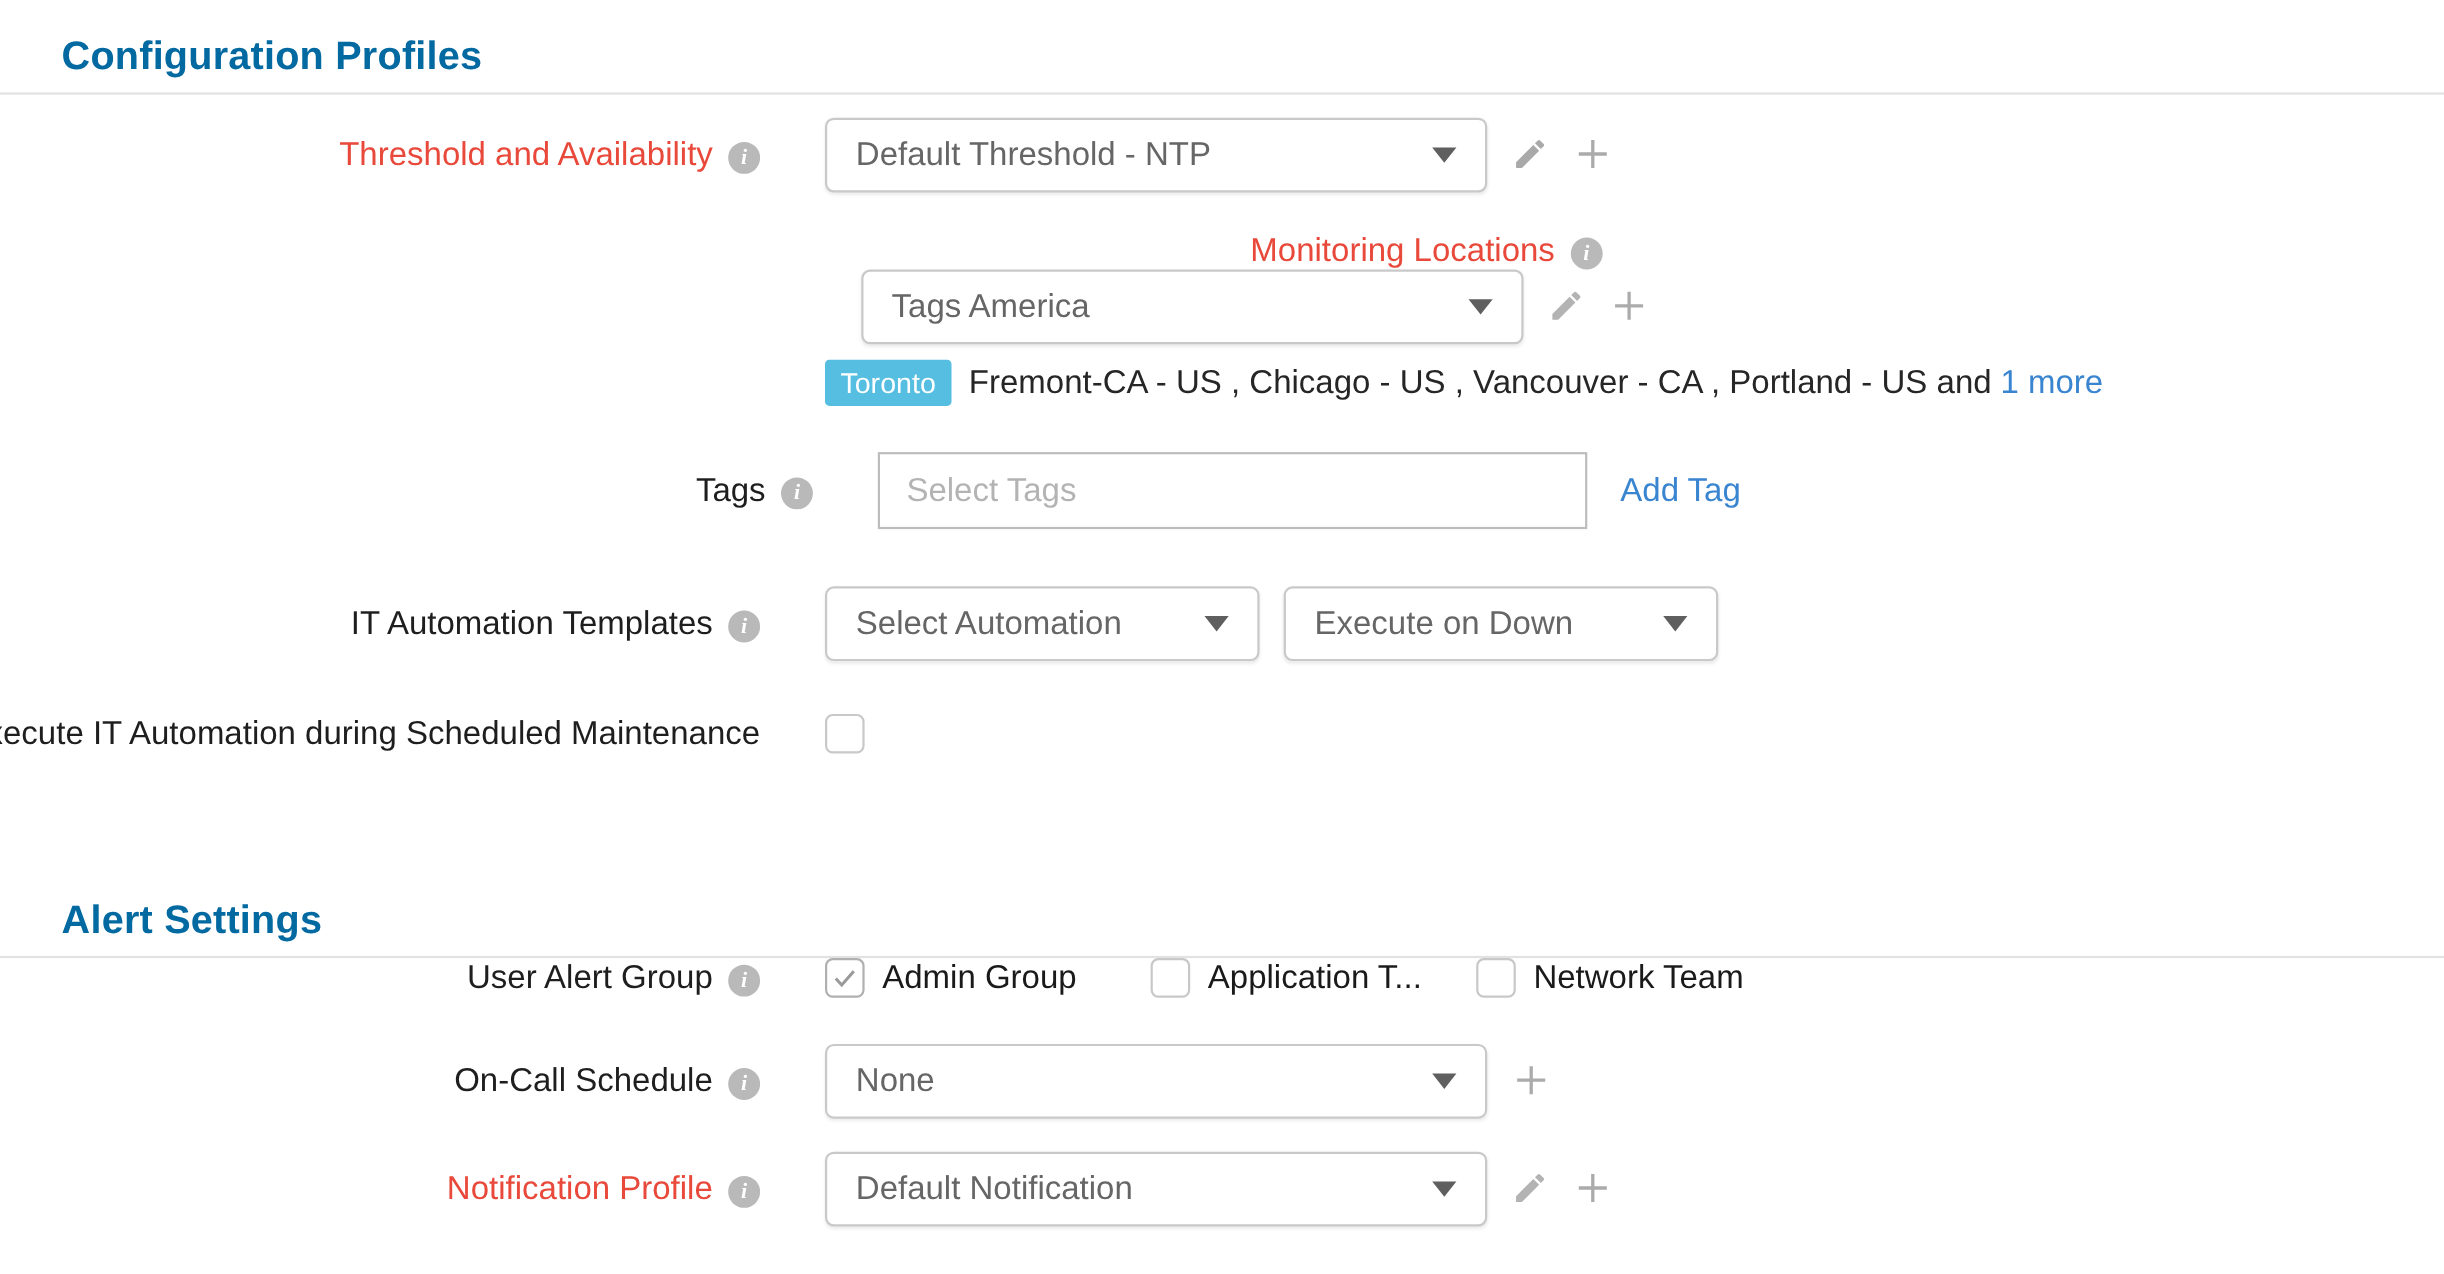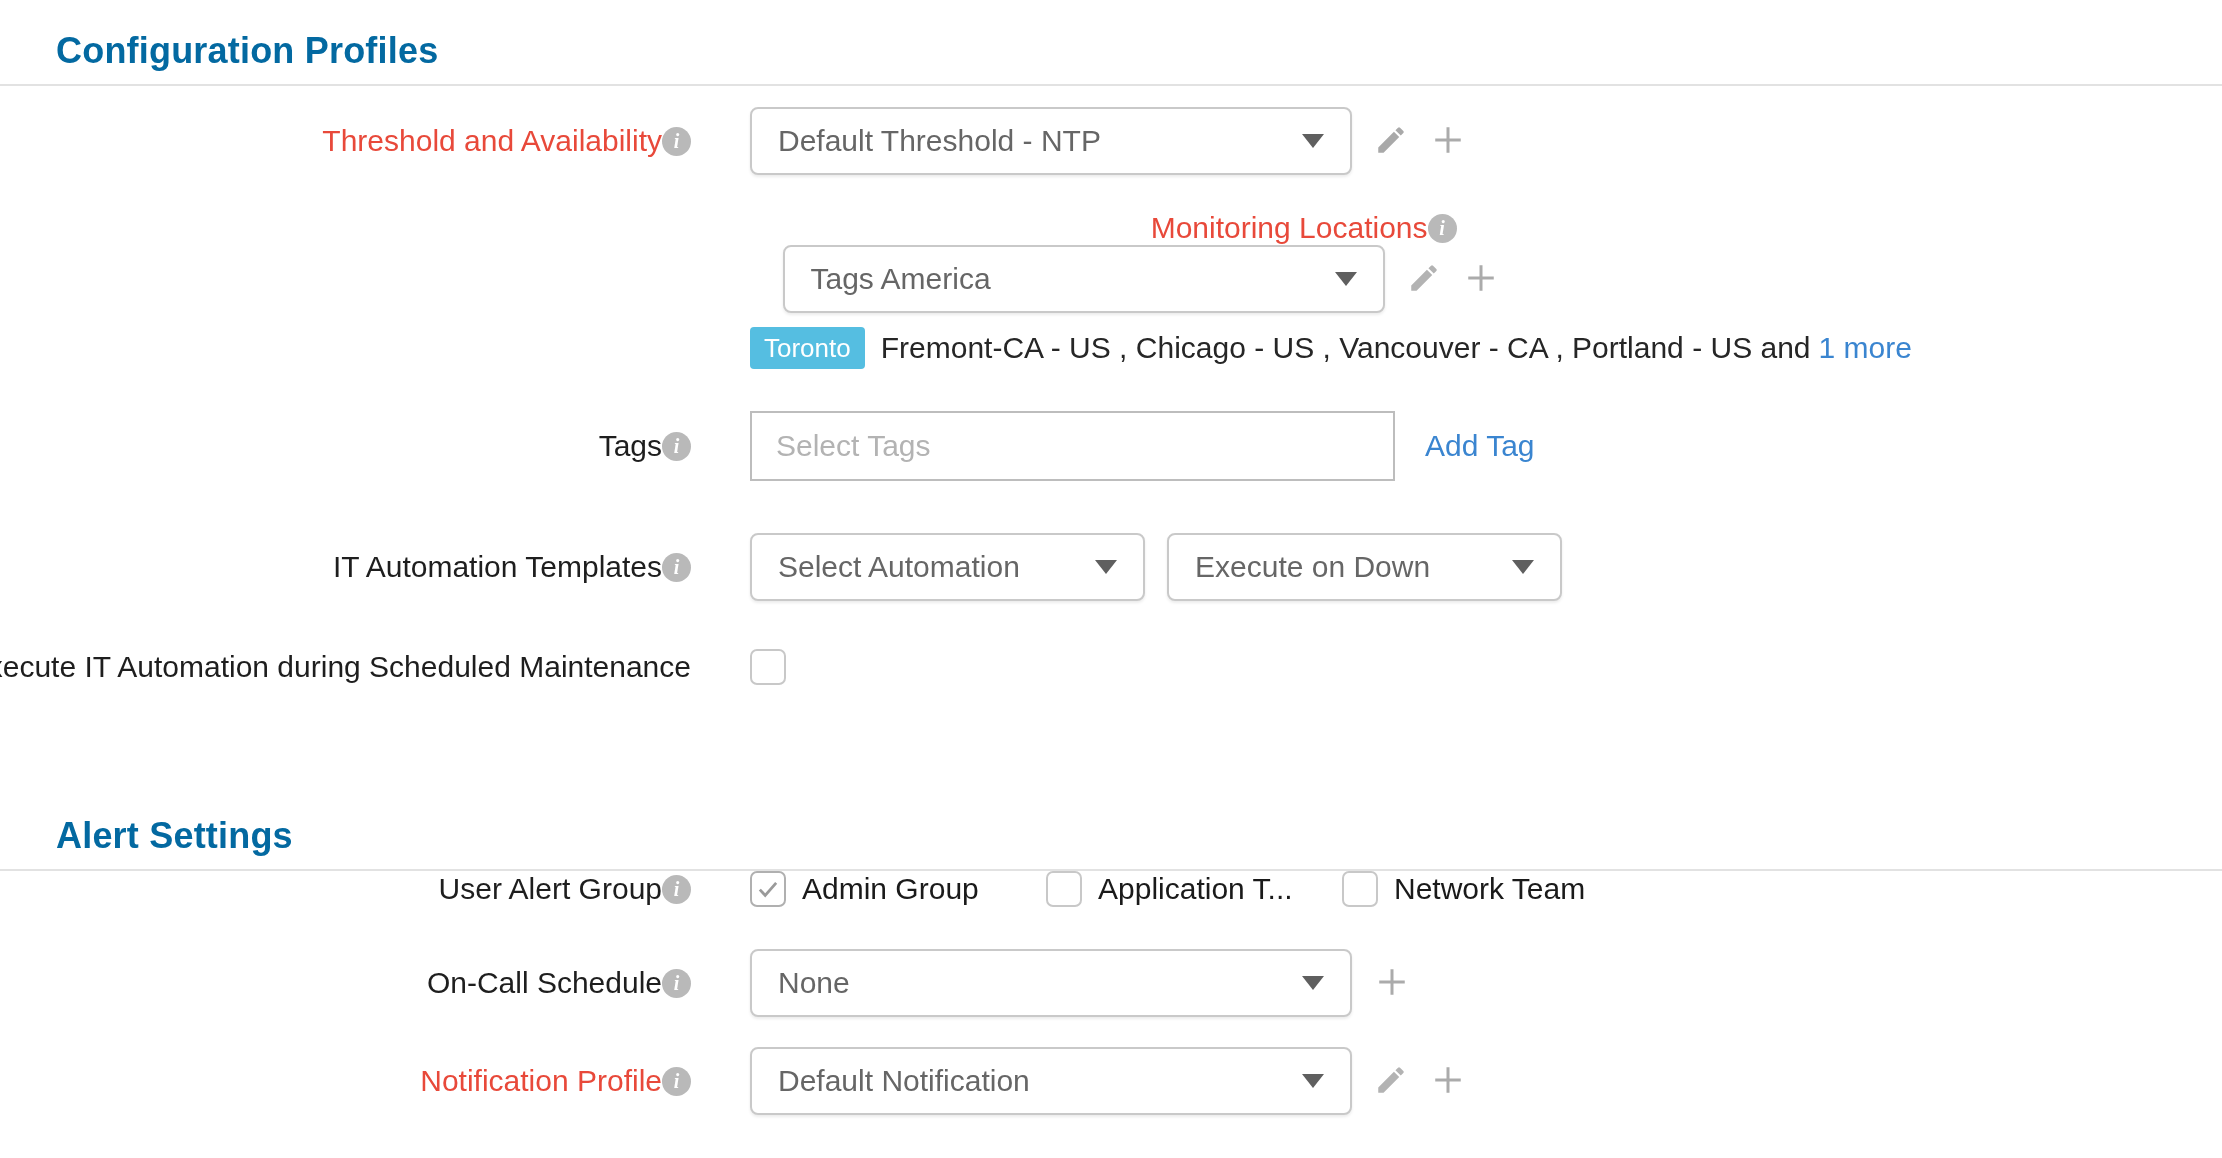--- a/index.html
+++ b/index.html
@@ -6,21 +6,21 @@
   .page{
     position:relative;width:2222px;height:1158px;overflow:hidden;background:#fff;
     font-family:"Liberation Sans",sans-serif;color:#1e1e1e;
   }
   .section-heading{
     margin:0;padding:30px 0 12px 56px;font-size:36px;font-weight:700;color:#0369a1;
     border-bottom:2px solid #e2e2e2;letter-spacing:.2px;
   }
   .section-heading.alert{margin-top:100px;}
   .row{display:flex;align-items:center;}
-  .label-col{width:691px;flex:none;display:flex;justify-content:flex-end;align-items:center;}
+  .label-col{width:691px;flex:none;display:flex;justify-content:flex-end;align-items:flex-end;gap:14px;}
   .label{font-size:30px;color:#1e1e1e;white-space:nowrap;}
   .label.required{color:#e8493a;}
   .info-icon{
     width:29px;height:29px;border-radius:50%;background:#b9b9b9;color:#fff;flex:none;
     font-family:"Liberation Serif",serif;font-weight:700;font-size:20px;line-height:29px;
     text-align:center;font-style:italic;
   }
   .control-col{margin-left:59px;display:flex;align-items:center;}
   .dropdown{
     width:602px;height:68px;box-sizing:border-box;background:#fff;
@@ -53,21 +53,21 @@
   .checkbox svg{display:none;}
   .checkbox.checked{border-color:#b0b0b0;}
   .checkbox.checked svg{display:block;}
   .cb-group{display:flex;align-items:center;gap:16px;width:296px;flex:none;}
   .cb-group.last{width:auto;}
   .cb-label{font-size:30px;color:#1a1a1a;white-space:nowrap;}
   
   .r-threshold{margin-top:21px;}
   .r-locations{margin-top:36px;flex-direction:column;}
   .r-locdetail{margin-top:14px;}
-  .r-tags{margin-top:42px;}
+  .r-tags{margin-top:42px;padding-left:48px;}
   .r-automation{margin-top:52px;}
   .r-maintenance{margin-top:48px;}
   .r-uag{}
   .r-oncall{margin-top:42px;}
   .r-notify{margin-top:30px;}
 </style>
 </head>
 <body>
 
 <div class="page">

